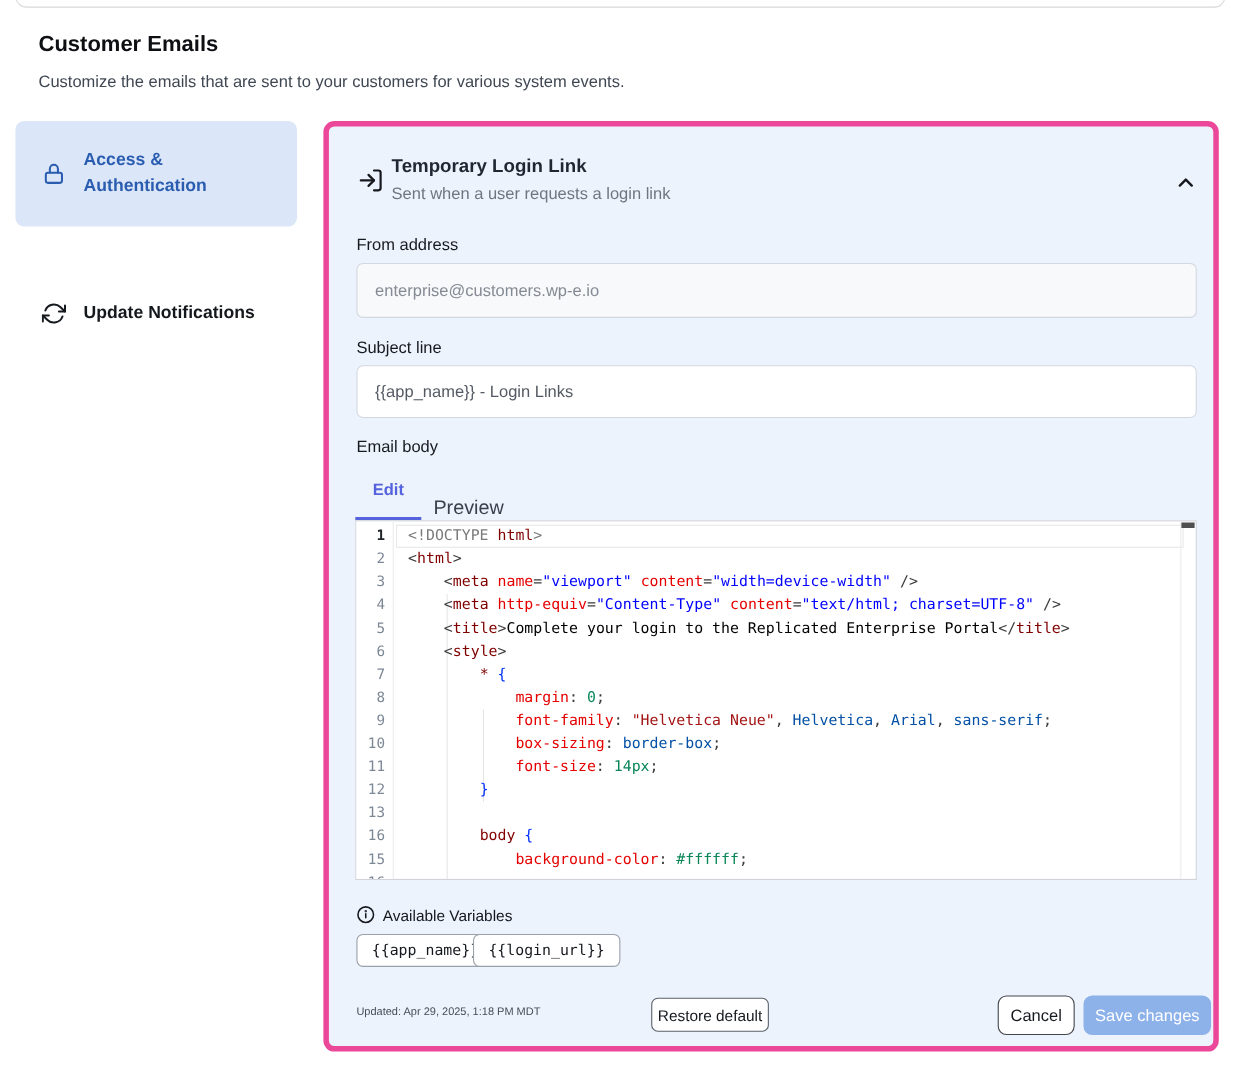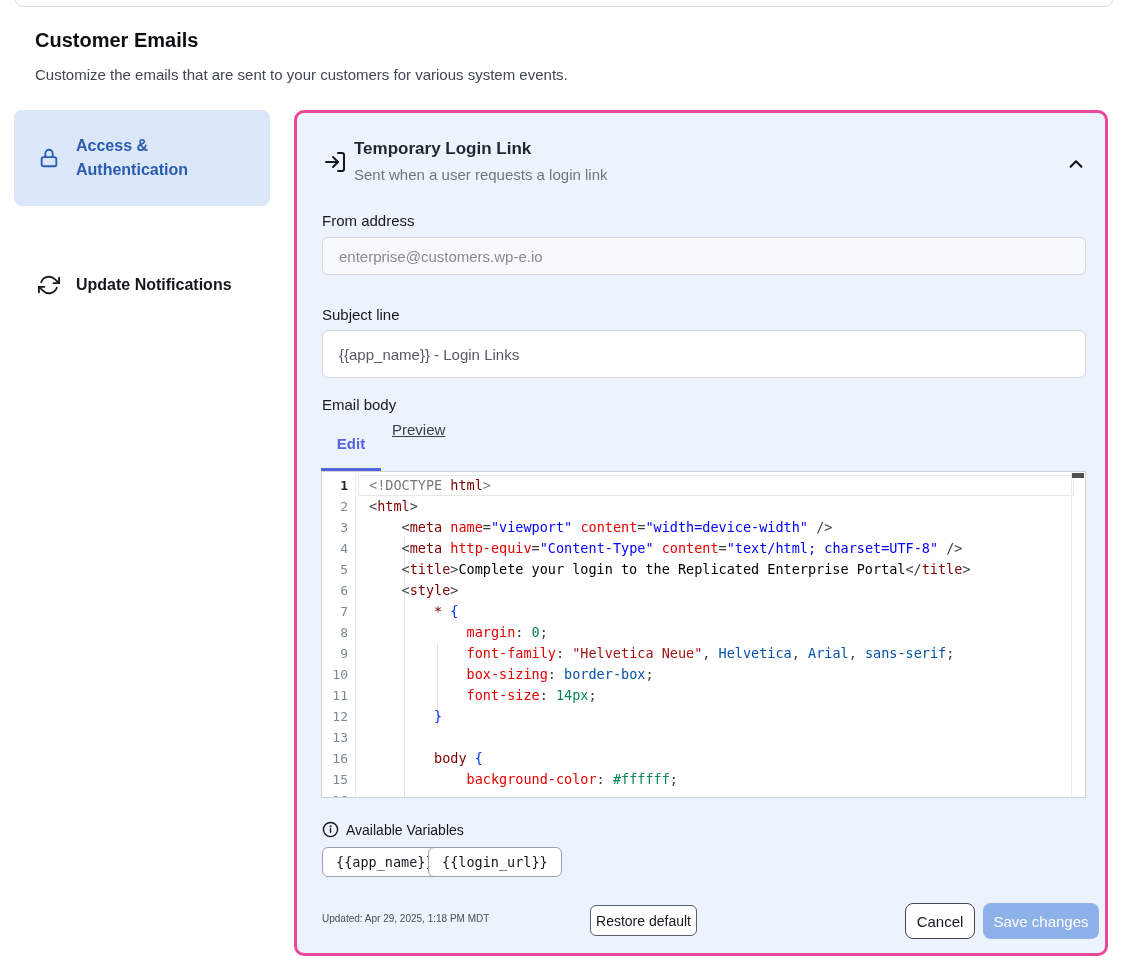--- a/index.html
+++ b/index.html
@@ -20,41 +20,41 @@
   .side-item { display:flex; align-items:center; gap:16px; padding:0 10px 0 24px;
     border-radius:8px; cursor:pointer; }
   .side-item.active { background:#dbe6f8; height:96px; }
   .side-item.active .side-label { color:#2a5db0; }
   .side-item.plain { height:48px; margin-top:55px; }
   .side-label { font-size:16px; font-weight:600; color:#14171c; line-height:24px; width:160px; }
   .side-icon { flex:0 0 22px; height:22px; }
 
   
   .panel { left:294px; top:110px; width:814px; height:846px; background:#edf3fc;
-    border:3px solid #ec4899; border-radius:10px; }
+    border:5px solid #ec4899; border-radius:10px; }
   .login-icon { left:26px; top:37px; }
   .panel-title { left:57px; top:26px; font-size:17px; font-weight:700; color:#1f2733; }
   .panel-sub { left:57px; top:53px; font-size:15px; color:#6e7680; }
   .collapse-btn { left:766px; top:38px; width:26px; height:26px; cursor:pointer; }
 
   .field-label { font-size:15px; color:#16191e; }
   .lbl-from { left:25px; top:99px; }
-  .inp-from { left:25px; top:124px; width:764px; height:38px; background:#f8f9fb;
+  .inp-from { left:25px; top:124px; width:764px; height:50px; background:#f8f9fb;
     border:1px solid #d3d8e0; border-radius:6px; padding:0 16px; font-size:15px;
     color:#848b94; font-family:"Liberation Sans",sans-serif; }
   .lbl-subj { left:25px; top:193px; }
   .inp-subj { left:25px; top:217px; width:764px; height:48px; background:#ffffff;
     border:1px solid #d3d8e0; border-radius:6px; padding:0 16px; font-size:15px;
     color:#545a63; font-family:"Liberation Sans",sans-serif; }
   .lbl-body { left:25px; top:283px; }
 
   
   .tab-edit { left:24px; top:322px; width:60px; text-align:center; font-size:15px;
     font-weight:700; color:#5562dd; cursor:pointer; }
-  .tab-preview { left:95px; top:308px; font-size:15px; color:#3a414d; cursor:pointer;text-decoration:underline; }
+  .tab-preview { left:95px; top:336px; font-size:18px; color:#3a414d; cursor:pointer; }
   .tab-underline { left:24px; top:355px; width:60px; height:3px; background:#5562dd; }
 
   
   .editor { left:24px; top:358px; width:765px; height:327px; background:#ffffff;
     border:1px solid #d0d4d9; overflow:hidden;
     font-family:"DejaVu Sans Mono", monospace; font-size:13.5px; line-height:21px; }
   .gutter { position:absolute; left:0; top:0; bottom:0; width:34px;
     border-right:1px solid #ececec; padding-top:3px; background:#fff; z-index:2; }
   .gutter .ln { height:21px; text-align:right; padding-right:7px; color:#7d8896; font-size:13px; }
   .gutter .ln.active { color:#1f242a; font-weight:600; }

